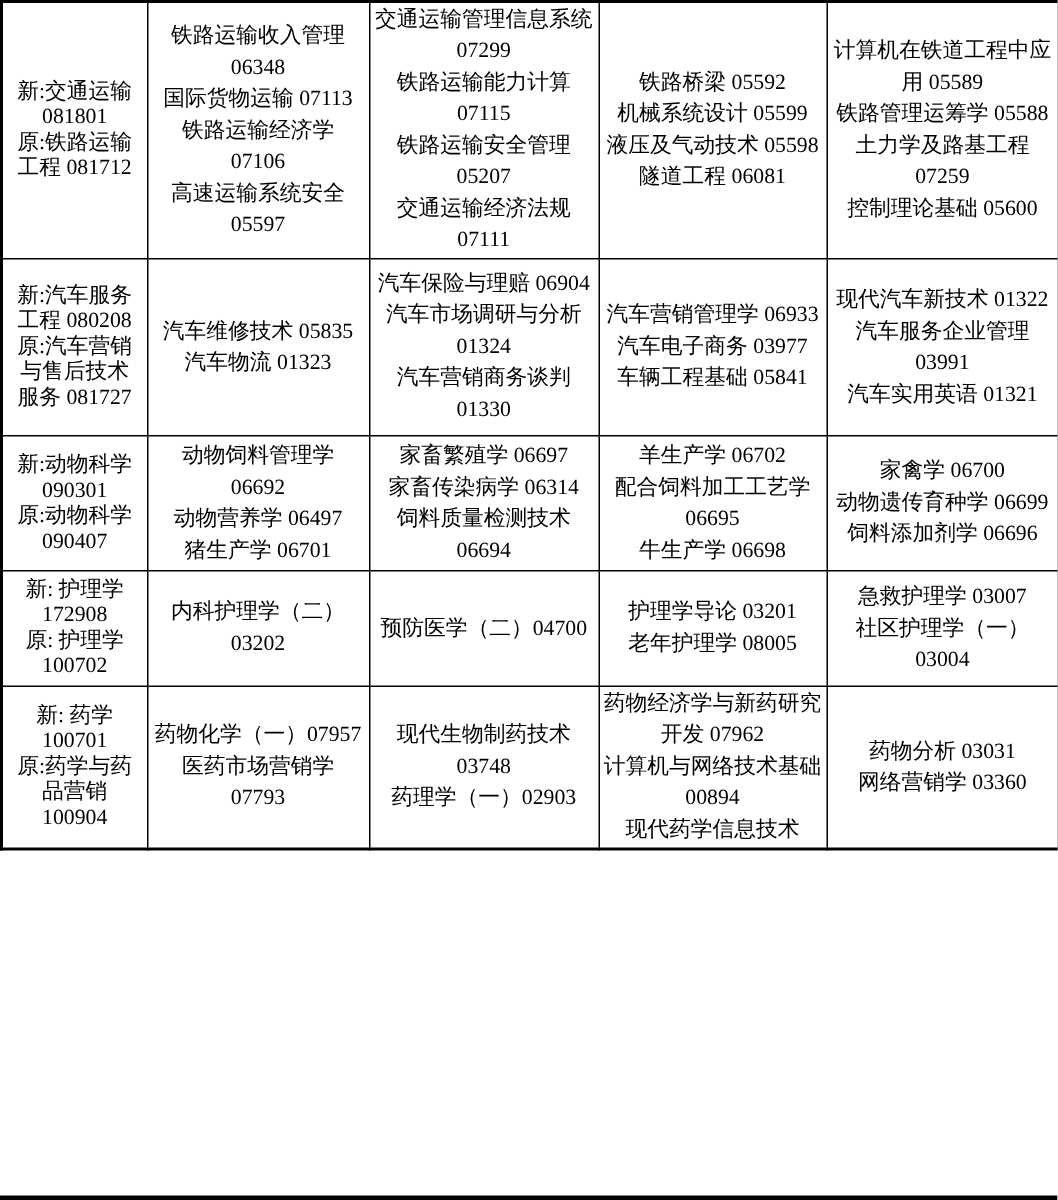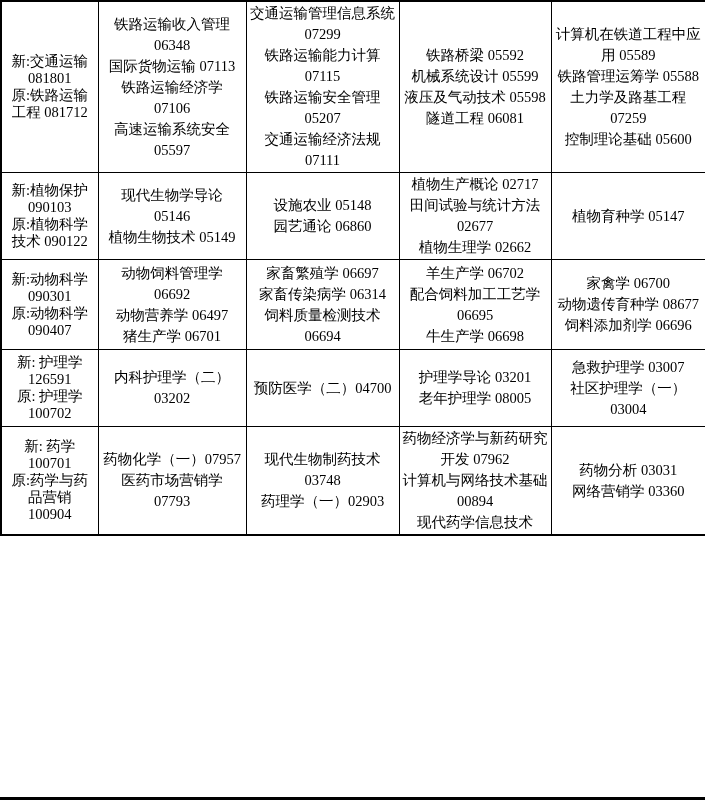--- a/index.html
+++ b/index.html
@@ -73,55 +73,59 @@
 交通运输经济法规 07111</td>
       <td>铁路桥梁 05592
 机械系统设计 05599
 液压及气动技术 05598
 隧道工程 06081</td>
       <td>计算机在铁道工程中应用 05589
 铁路管理运筹学 05588
 土力学及路基工程 07259
 控制理论基础 05600</td>
     </tr>
-    <tr style="height:86px">
-      <td class="major">新:植物保护
-090103
-原:植物科学
-技术 090122</td>
-      <td>现代生物学导论 05146
-植物生物技术 05149</td>
-      <td>设施农业 05148
-园艺通论 06860</td>
-      <td>植物生产概论 02717
-田间试验与统计方法 02677
-植物生理学 02662</td>
-      <td>植物育种学 05147</td>
+    <tr style="height:118px">
+      <td class="major">新:汽车服务
+工程 080208
+原:汽车营销
+与售后技术
+服务 081727</td>
+      <td>汽车维修技术 05835
+汽车物流 01323</td>
+      <td>汽车保险与理赔 06904
+汽车市场调研与分析 01324
+汽车营销商务谈判 01330</td>
+      <td>汽车营销管理学 06933
+汽车电子商务 03977
+车辆工程基础 05841</td>
+      <td>现代汽车新技术 01322
+汽车服务企业管理 03991
+汽车实用英语 01321</td>
     </tr>
     <tr style="height:90px">
       <td class="major">新:动物科学
 090301
 原:动物科学
 090407</td>
       <td>动物饲料管理学 06692
 动物营养学 06497
 猪生产学 06701</td>
       <td>家畜繁殖学 06697
 家畜传染病学 06314
 饲料质量检测技术 06694</td>
       <td>羊生产学 06702
 配合饲料加工工艺学 06695
 牛生产学 06698</td>
       <td>家禽学 06700
-动物遗传育种学 08677
+动物遗传育种学 06699
 饲料添加剂学 06696</td>
     </tr>
     <tr style="height:77px">
       <td class="major">新: 护理学
-126591
+172908
 原: 护理学
 100702</td>
       <td>内科护理学（二）03202</td>
       <td>预防医学（二）04700</td>
       <td>护理学导论 03201
 老年护理学 08005</td>
       <td>急救护理学 03007
 社区护理学（一）03004</td>
     </tr>
     <tr style="height:101px">

